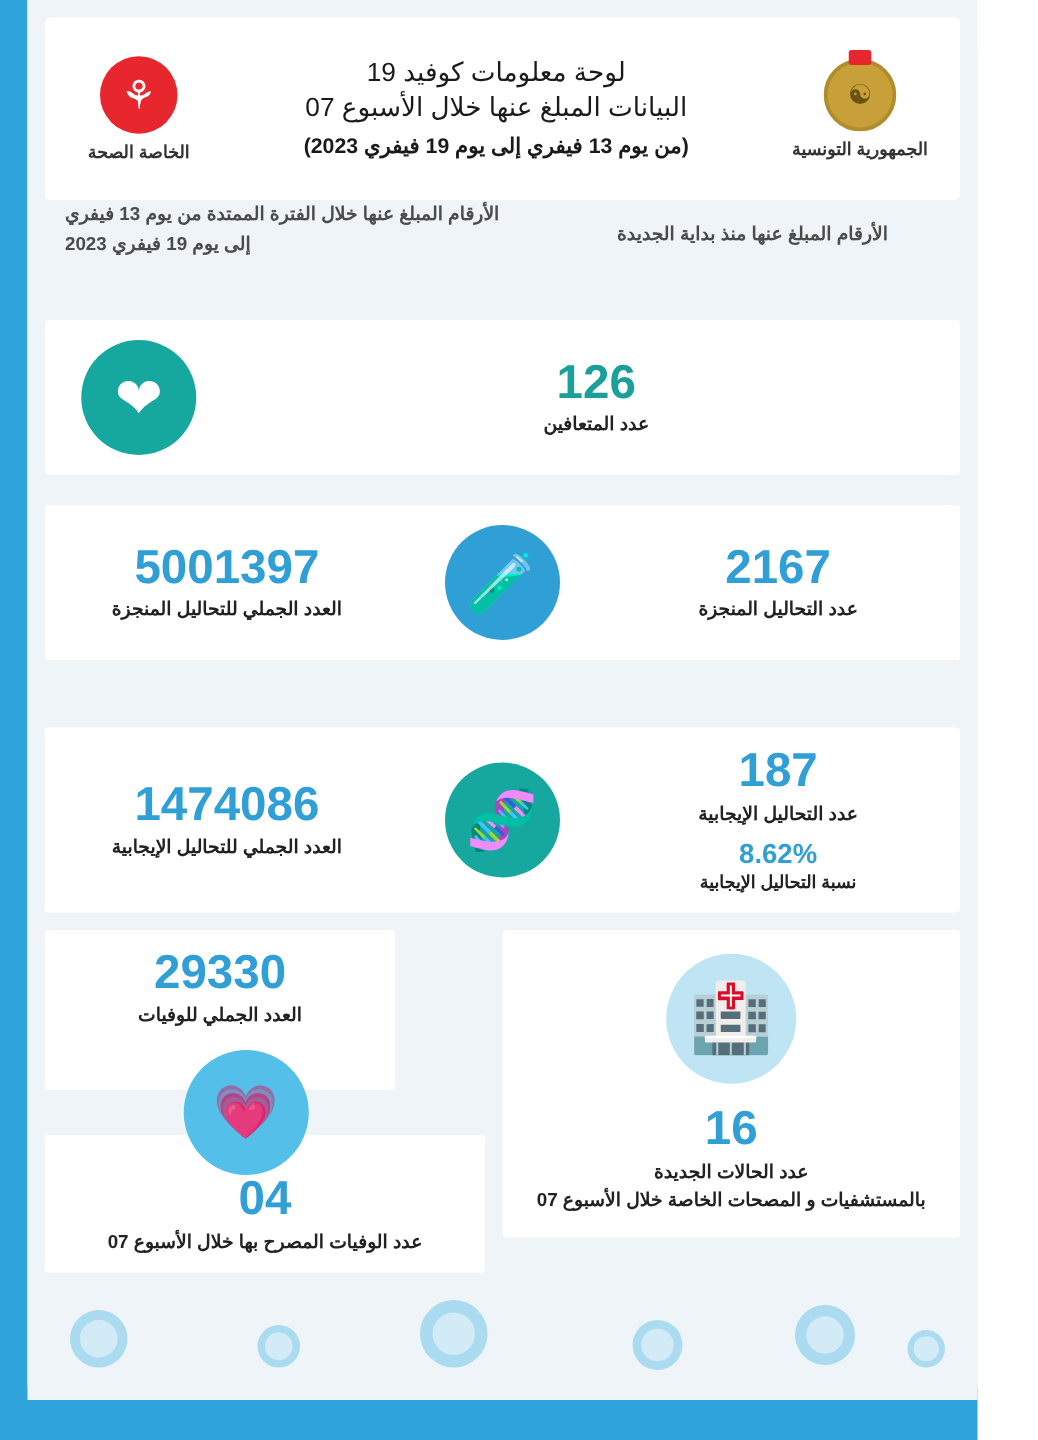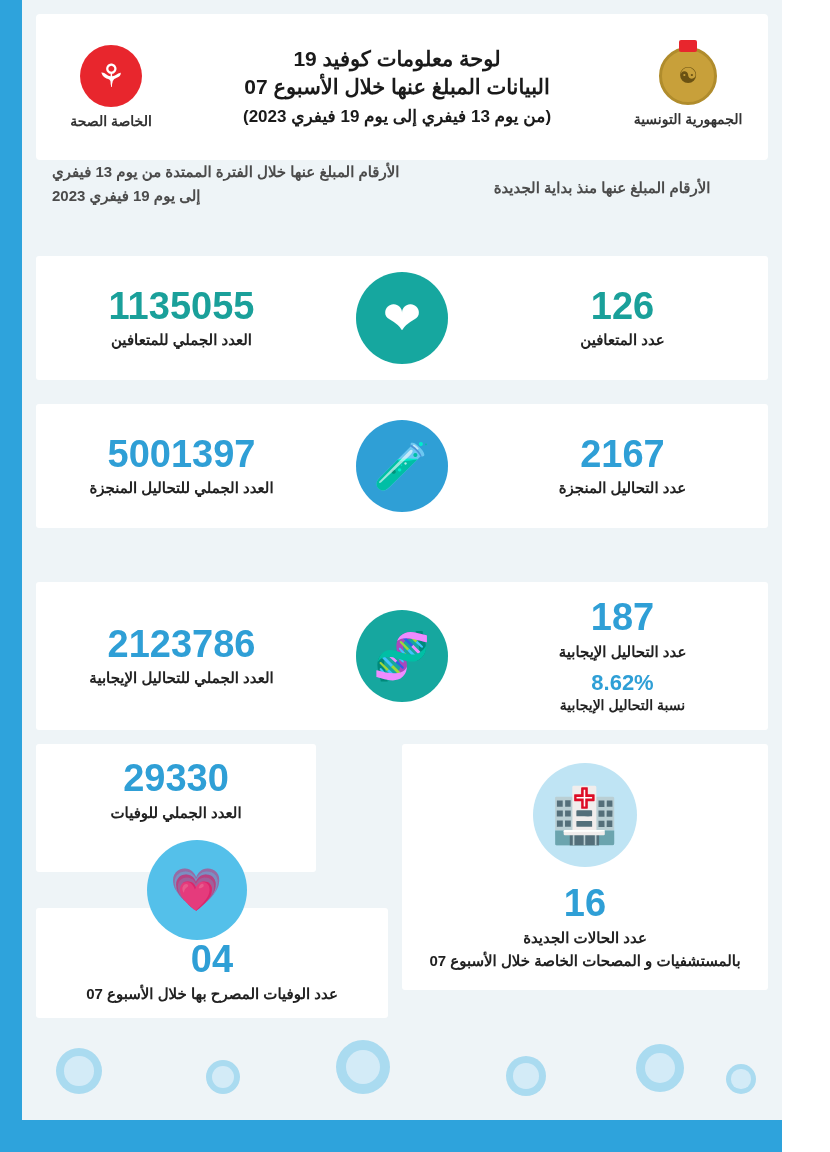--- a/index.html
+++ b/index.html
@@ -57,21 +57,21 @@
   }
   .moh-sym { color: #ffffff; font-size: 32px; line-height: 1; }
   .logo-label {
     margin-top: 6px; font-size: 14px; color: #333; font-weight: bold;
     text-align: center;
   }
   .header-title {
     flex: 1; text-align: center; padding: 0 6px;
   }
   .header-title .t1 {
-    font-size: 21px; font-weight: bold; color: #1a1a1a; line-height: 1.35;
+    font-size: 21px; font-weight: normal; color: #1a1a1a; line-height: 1.35;
   }
   .header-title .t2 {
     font-size: 17px; font-weight: bold; color: #1a1a1a; line-height: 1.4;
     margin-top: 4px;
   }
   .logo-rep {
     width: 160px; display: flex; flex-direction: column; align-items: center;
     justify-content: center;
   }
   .rep-emblem {
@@ -210,24 +210,20 @@
           </div>
           <div class="logo-label">الجمهورية التونسية</div>
         </div>
 
       </div>
 
       <div class="col-head" id="head-cumulative">الأرقام المبلغ عنها منذ بداية الجديدة</div>
       <div class="col-head" id="head-period">الأرقام المبلغ عنها خلال الفترة الممتدة من يوم 13 فيفري إلى يوم 19  فيفري  2023</div>
 
       <div class="row" id="row-recovered">
-        <div class="cell">
-          <div class="big-num num-teal">1135055</div>
-          <div class="cap">العدد الجملي للمتعافين</div>
-        </div>
         <div class="icon-wrap">
           <div class="icon-circle ic-teal">
             <span class="ic-glyph">❤</span>
           </div>
         </div>
         <div class="cell">
           <div class="big-num num-teal">126</div>
           <div class="cap">عدد المتعافين</div>
         </div>
       </div>
@@ -243,21 +239,21 @@
           </div>
         </div>
         <div class="cell">
           <div class="big-num num-blue">2167</div>
           <div class="cap">عدد التحاليل المنجزة</div>
         </div>
       </div>
 
       <div class="row" id="row-positive">
         <div class="cell">
-          <div class="big-num num-blue">2123786</div>
+          <div class="big-num num-blue">1474086</div>
           <div class="cap">العدد الجملي للتحاليل الإيجابية</div>
         </div>
         <div class="icon-wrap">
           <div class="icon-circle ic-teal">
             <span class="ic-glyph">🧬</span>
           </div>
         </div>
         <div class="cell">
           <div class="big-num num-blue">187</div>
           <div class="cap">عدد التحاليل الإيجابية</div>

